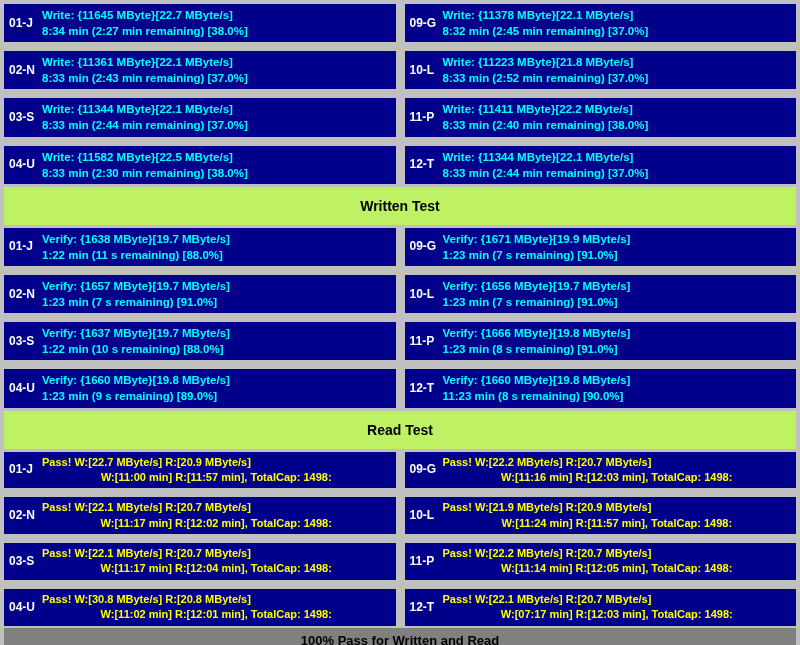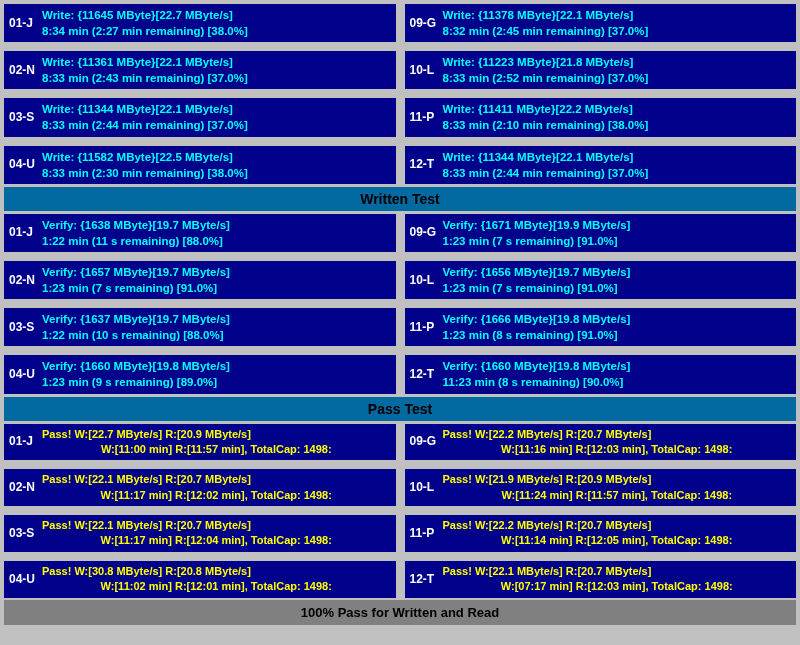--- a/index.html
+++ b/index.html
@@ -43,25 +43,25 @@
     }
     .cell-line1 {
       color: #00ffff;
     }
     .cell-line2 {
       color: #00ffff;
     }
     .section-label {
       grid-column: 1 / -1;
       text-align: center;
-      background: #0369a1;
+      background: #bef264;
       color: #000000;
       font-weight: bold;
       font-size: 14px;
-      padding: 4px;
+      padding: 11px;
       margin: 3px 0;
     }
     .pass-cell {
       background: #00008b;
       color: #ffff00;
       padding: 3px 5px;
       font-size: 11px;
       font-weight: bold;
       line-height: 1.4;
       display: flex;
@@ -122,21 +122,21 @@
         <span class="cell-id">03-S</span>
         <div class="cell-content">
           <div class="cell-line1">Write: {11344 MByte}[22.1 MByte/s]</div>
           <div class="cell-line2">8:33 min (2:44 min remaining)  [37.0%]</div>
         </div>
       </div>
       <div class="cell">
         <span class="cell-id">11-P</span>
         <div class="cell-content">
           <div class="cell-line1">Write: {11411 MByte}[22.2 MByte/s]</div>
-          <div class="cell-line2">8:33 min (2:10 min remaining)  [38.0%]</div>
+          <div class="cell-line2">8:33 min (2:40 min remaining)  [38.0%]</div>
         </div>
       </div>
       <div class="cell">
         <span class="cell-id">04-U</span>
         <div class="cell-content">
           <div class="cell-line1">Write: {11582 MByte}[22.5 MByte/s]</div>
           <div class="cell-line2">8:33 min (2:30 min remaining)  [38.0%]</div>
         </div>
       </div>
       <div class="cell">
@@ -202,21 +202,21 @@
       </div>
       <div class="cell">
         <span class="cell-id">12-T</span>
         <div class="cell-content">
           <div class="cell-line1">Verify: {1660 MByte}[19.8 MByte/s]</div>
           <div class="cell-line2">11:23 min (8 s remaining)  [90.0%]</div>
         </div>
       </div>
     </div>
 
-  <div class="section-label">Pass Test</div>
+  <div class="section-label">Read Test</div>
 
   <div class="section" id="read-section">
       <div class="pass-cell">
         <span class="cell-id">01-J</span>
         <div class="cell-content">
           <div class="cell-line1">Pass! W:[22.7 MByte/s] R:[20.9 MByte/s]</div>
           <div class="cell-line2">W:[11:00 min] R:[11:57 min], TotalCap: 1498:</div>
         </div>
       </div>
       <div class="pass-cell">

